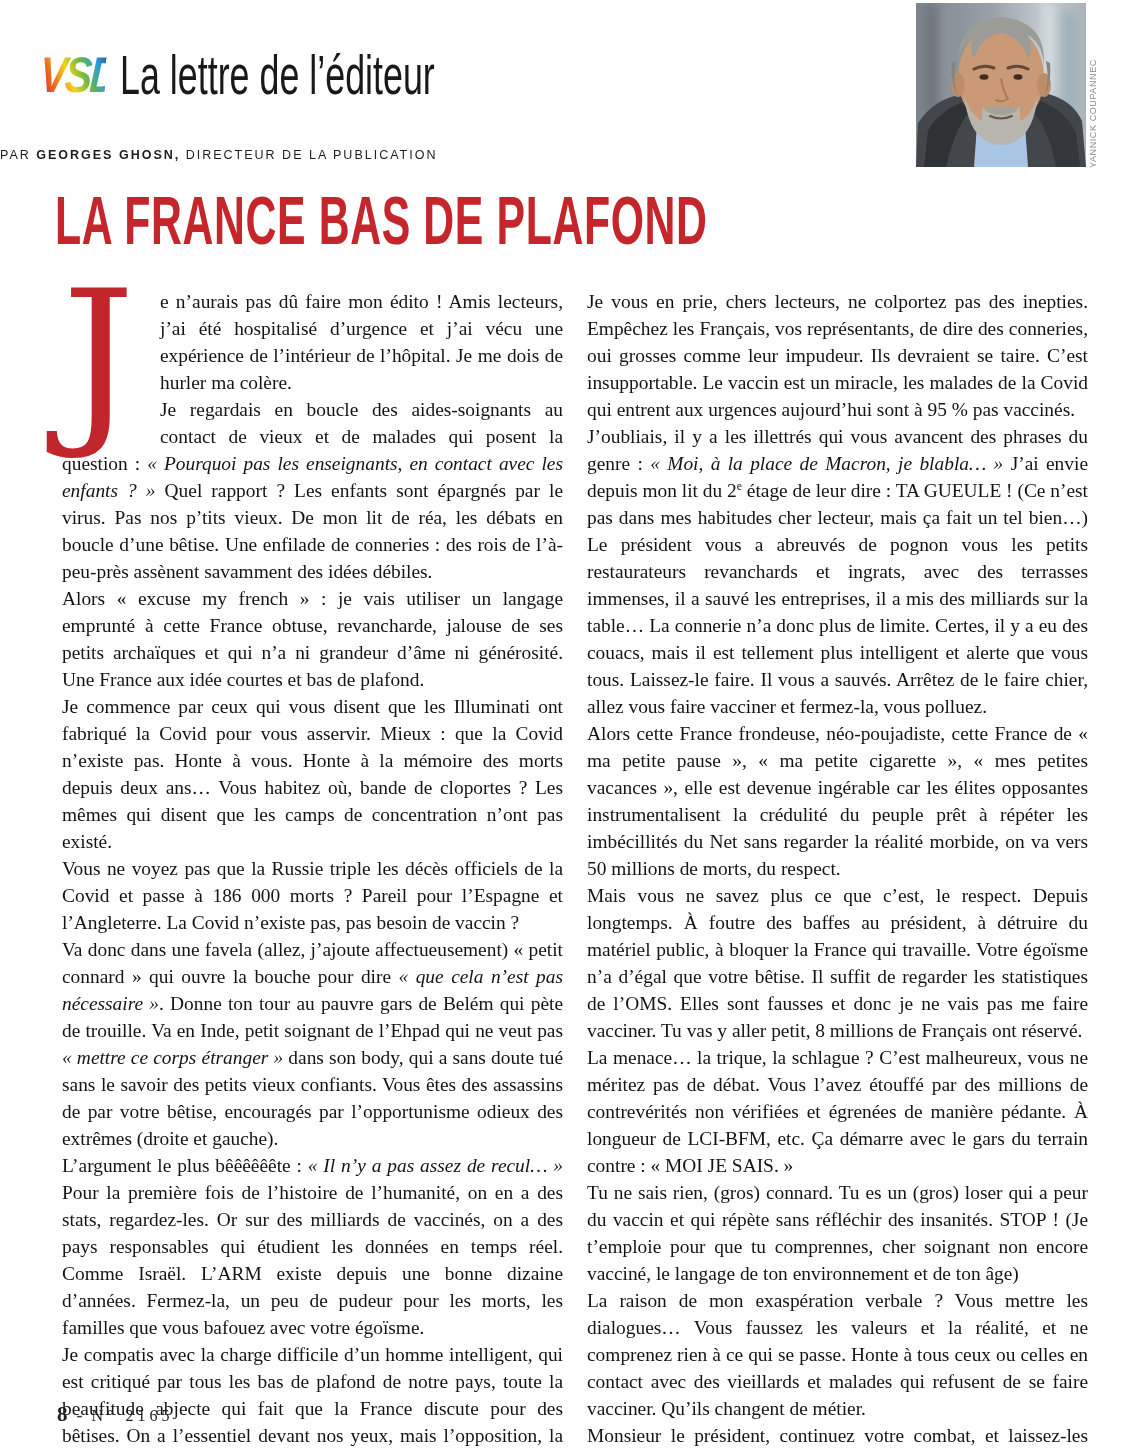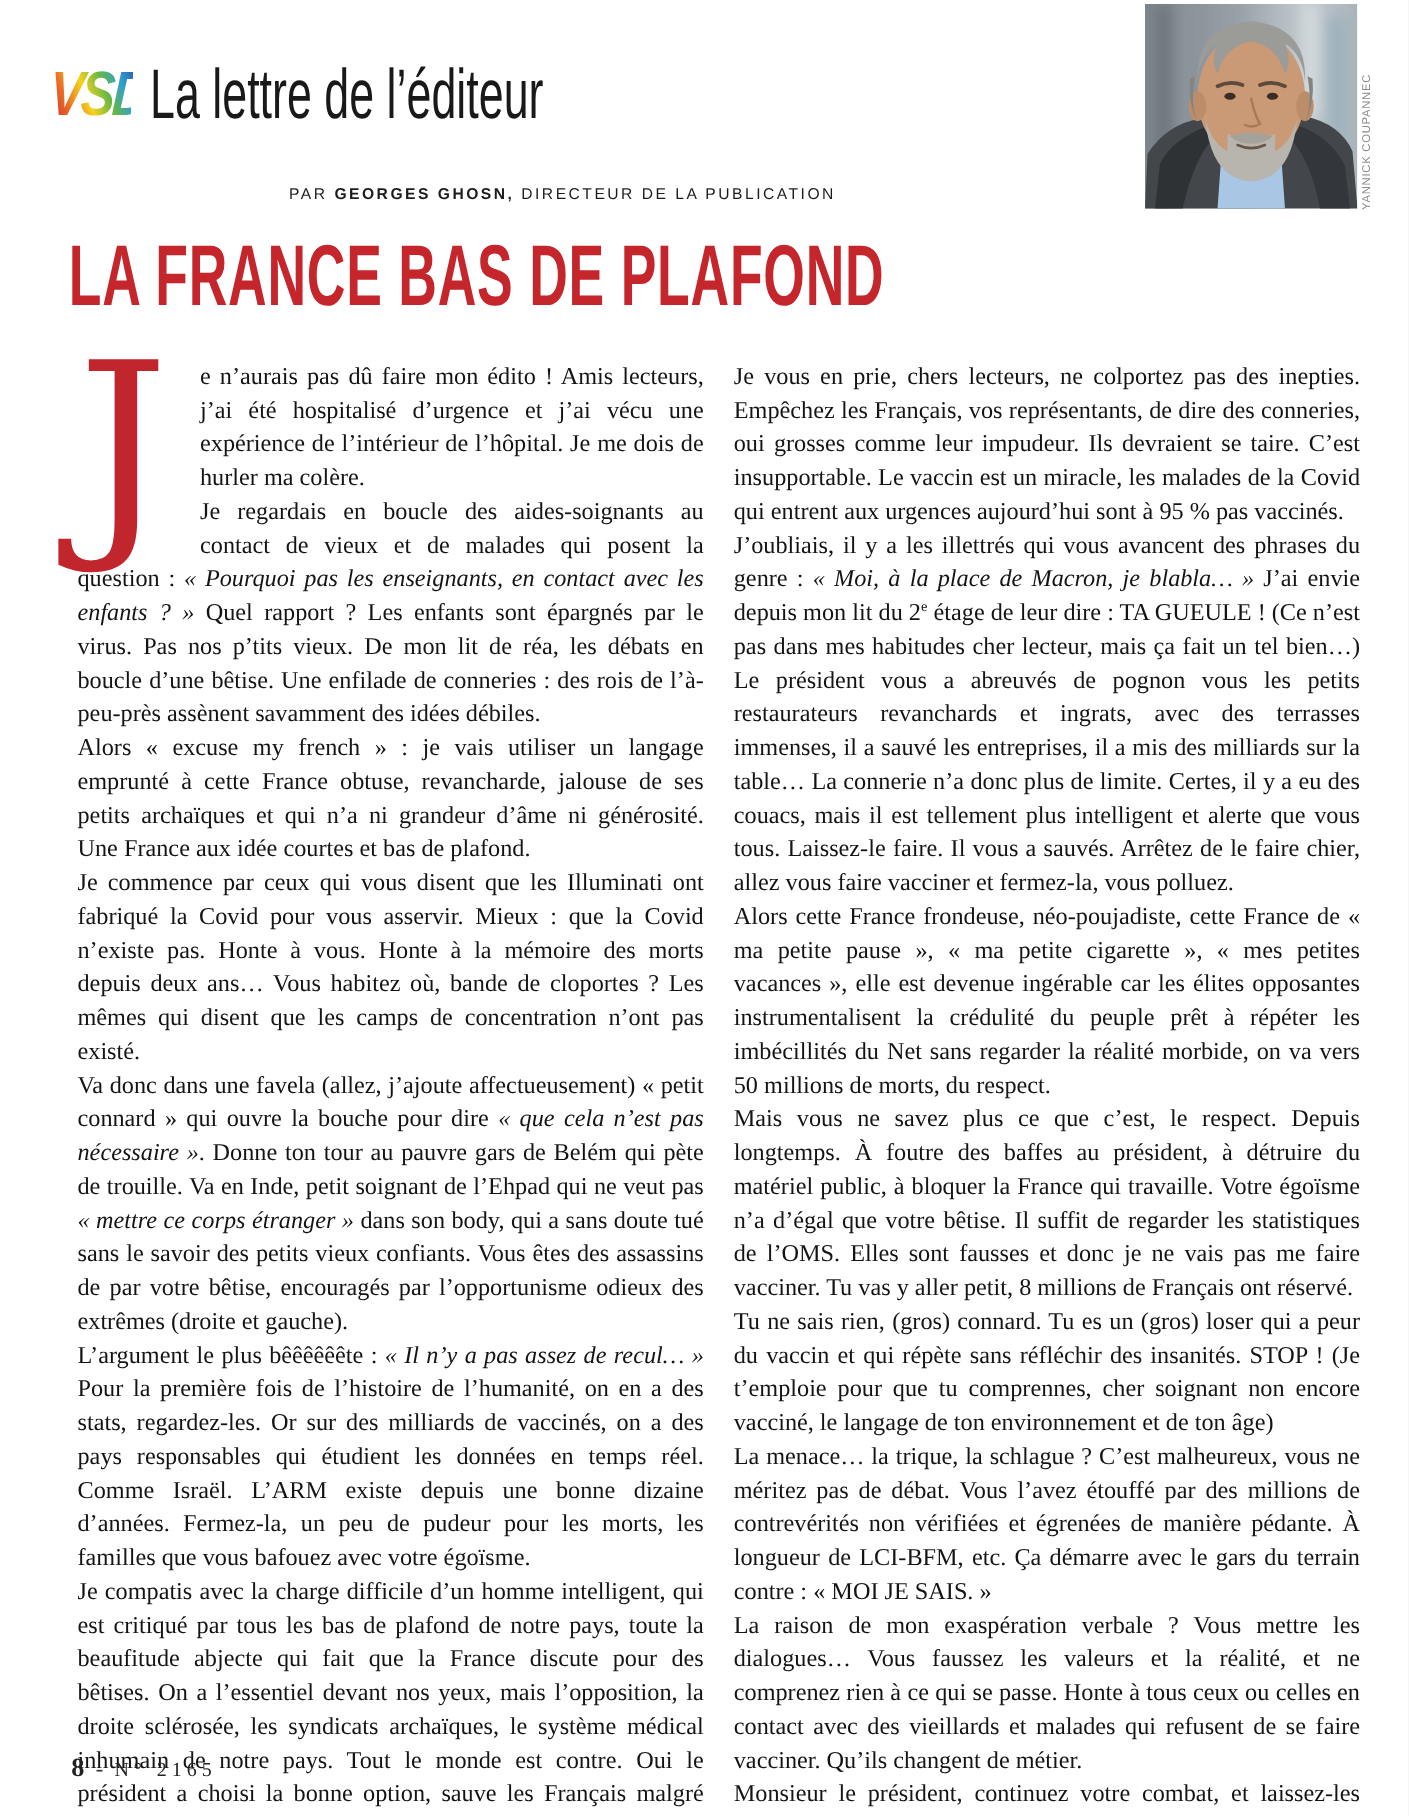--- a/index.html
+++ b/index.html
@@ -38,21 +38,21 @@
     font-family:"Liberation Sans",sans-serif;
     font-weight:400;
     font-size:56px;line-height:1.05;
     color:#191919;
     transform:scaleX(0.64);
     transform-origin:left center;
     white-space:nowrap;
   }
   .byline{
     position:absolute;left:0;top:148px;width:900px;
-    text-align:center;
+    text-align:left;
     font-family:"Liberation Sans",sans-serif;
     font-size:12.5px;
     letter-spacing:2px;
     color:#1c1c1c;
     white-space:nowrap;
   }
   .byline b{font-weight:700;}
 
   
   .portrait{
@@ -195,31 +195,32 @@
   <div class="photo-credit">YANNICK COUPANNEC</div>
 
   <h2 class="headline"><span class="cond">LA FRANCE BAS DE PLAFOND</span></h2>
 
   <main class="columns">
     <div class="col">
         <p><span class="dropcap">J</span><span>e n’aurais pas dû faire mon édito ! Amis lecteurs, j’ai été hospitalisé d’urgence et j’ai vécu une expérience de l’intérieur de l’hôpital. Je me dois de hurler ma colère.</span></p>
         <p><span>Je regardais en boucle des aides-soignants au contact de vieux et de malades qui posent la question : </span><span class="it">« Pourquoi pas les enseignants, en contact avec les enfants ? »</span><span> Quel rapport ? Les enfants sont épargnés par le virus. Pas nos p’tits vieux. De mon lit de réa, les débats en boucle d’une bêtise. Une enfilade de conneries : des rois de l’à-peu-près assènent savamment des idées débiles.</span></p>
         <p><span>Alors « excuse my french » : je vais utiliser un langage emprunté à cette France obtuse, revancharde, jalouse de ses petits archaïques et qui n’a ni grandeur d’âme ni générosité. Une France aux idée courtes et bas de plafond.</span></p>
         <p><span>Je commence par ceux qui vous disent que les Illuminati ont fabriqué la Covid pour vous asservir. Mieux : que la Covid n’existe pas. Honte à vous. Honte à la mémoire des morts depuis deux ans… Vous habitez où, bande de cloportes ? Les mêmes qui disent que les camps de concentration n’ont pas existé.</span></p>
+        <p><span>Vous ne voyez pas que la Russie triple les décès officiels de la Covid et passe à 186 000 morts ? Pareil pour l’Espagne et l’Angleterre. La Covid n’existe pas, pas besoin de vaccin ?</span></p>
         <p><span>Va donc dans une favela (allez, j’ajoute affectueusement) « petit connard » qui ouvre la bouche pour dire </span><span class="it">« que cela n’est pas nécessaire »</span><span>. Donne ton tour au pauvre gars de Belém qui pète de trouille. Va en Inde, petit soignant de l’Ehpad qui ne veut pas </span><span class="it">« mettre ce corps étranger »</span><span> dans son body, qui a sans doute tué sans le savoir des petits vieux confiants. Vous êtes des assassins de par votre bêtise, encouragés par l’opportunisme odieux des extrêmes (droite et gauche).</span></p>
         <p><span>L’argument le plus bêêêêêête : </span><span class="it">« Il n’y a pas assez de recul… »</span><span> Pour la première fois de l’histoire de l’humanité, on en a des stats, regardez-les. Or sur des milliards de vaccinés, on a des pays responsables qui étudient les données en temps réel. Comme Israël. L’ARM existe depuis une bonne dizaine d’années. Fermez-la, un peu de pudeur pour les morts, les familles que vous bafouez avec votre égoïsme.</span></p>
         <p><span>Je compatis avec la charge difficile d’un homme intelligent, qui est critiqué par tous les bas de plafond de notre pays, toute la beaufitude abjecte qui fait que la France discute pour des bêtises. On a l’essentiel devant nos yeux, mais l’opposition, la droite sclérosée, les syndicats archaïques, le système médical inhumain de notre pays. Tout le monde est contre. Oui le président a choisi la bonne option, sauve les Français malgré eux.</span></p>
       </div>
     <div class="col">
         <p><span>Je vous en prie, chers lecteurs, ne colportez pas des inepties. Empêchez les Français, vos représentants, de dire des conneries, oui grosses comme leur impudeur. Ils devraient se taire. C’est insupportable. Le vaccin est un miracle, les malades de la Covid qui entrent aux urgences aujourd’hui sont à 95 % pas vaccinés.</span></p>
         <p><span>J’oubliais, il y a les illettrés qui vous avancent des phrases du genre : </span><span class="it">« Moi, à la place de Macron, je blabla… »</span><span> J’ai envie depuis mon lit du 2</span><sup>e</sup><span> étage de leur dire : TA GUEULE ! (Ce n’est pas dans mes habitudes cher lecteur, mais ça fait un tel bien…) Le président vous a abreuvés de pognon vous les petits restaurateurs revanchards et ingrats, avec des terrasses immenses, il a sauvé les entreprises, il a mis des milliards sur la table… La connerie n’a donc plus de limite. Certes, il y a eu des couacs, mais il est tellement plus intelligent et alerte que vous tous. Laissez-le faire. Il vous a sauvés. Arrêtez de le faire chier, allez vous faire vacciner et fermez-la, vous polluez.</span></p>
         <p><span>Alors cette France frondeuse, néo-poujadiste, cette France de « ma petite pause », « ma petite cigarette », « mes petites vacances », elle est devenue ingérable car les élites opposantes instrumentalisent la crédulité du peuple prêt à répéter les imbécillités du Net sans regarder la réalité morbide, on va vers 50 millions de morts, du respect.</span></p>
         <p><span>Mais vous ne savez plus ce que c’est, le respect. Depuis longtemps. À foutre des baffes au président, à détruire du matériel public, à bloquer la France qui travaille. Votre égoïsme n’a d’égal que votre bêtise. Il suffit de regarder les statistiques de l’OMS. Elles sont fausses et donc je ne vais pas me faire vacciner. Tu vas y aller petit, 8 millions de Français ont réservé.</span></p>
+        <p><span>La menace… la trique, la schlague ? C’est malheureux, vous ne méritez pas de débat. Vous l’avez étouffé par des millions de contrevérités non vérifiées et égrenées de manière pédante. À longueur de LCI-BFM, etc. Ça démarre avec le gars du terrain contre : « MOI JE SAIS. »</span></p>
         <p><span>Tu ne sais rien, (gros) connard. Tu es un (gros) loser qui a peur du vaccin et qui répète sans réfléchir des insanités. STOP ! (Je t’emploie pour que tu comprennes, cher soignant non encore vacciné, le langage de ton environnement et de ton âge)</span></p>
-        <p><span>La menace… la trique, la schlague ? C’est malheureux, vous ne méritez pas de débat. Vous l’avez étouffé par des millions de contrevérités non vérifiées et égrenées de manière pédante. À longueur de LCI-BFM, etc. Ça démarre avec le gars du terrain contre : « MOI JE SAIS. »</span></p>
         <p><span>La raison de mon exaspération verbale ? Vous mettre les dialogues… Vous faussez les valeurs et la réalité, et ne comprenez rien à ce qui se passe. Honte à tous ceux ou celles en contact avec des vieillards et malades qui refusent de se faire vacciner. Qu’ils changent de métier.</span></p>
         <p><span>Monsieur le président, continuez votre combat, et laissez-les discuter du sexe des anges.</span></p>
       </div>
   </main>
 
   <footer class="folio"><span class="num">8</span><span class="sep">-</span><span class="issue">N° 2165</span></footer>
 
 </div>
 
 </body></html>

